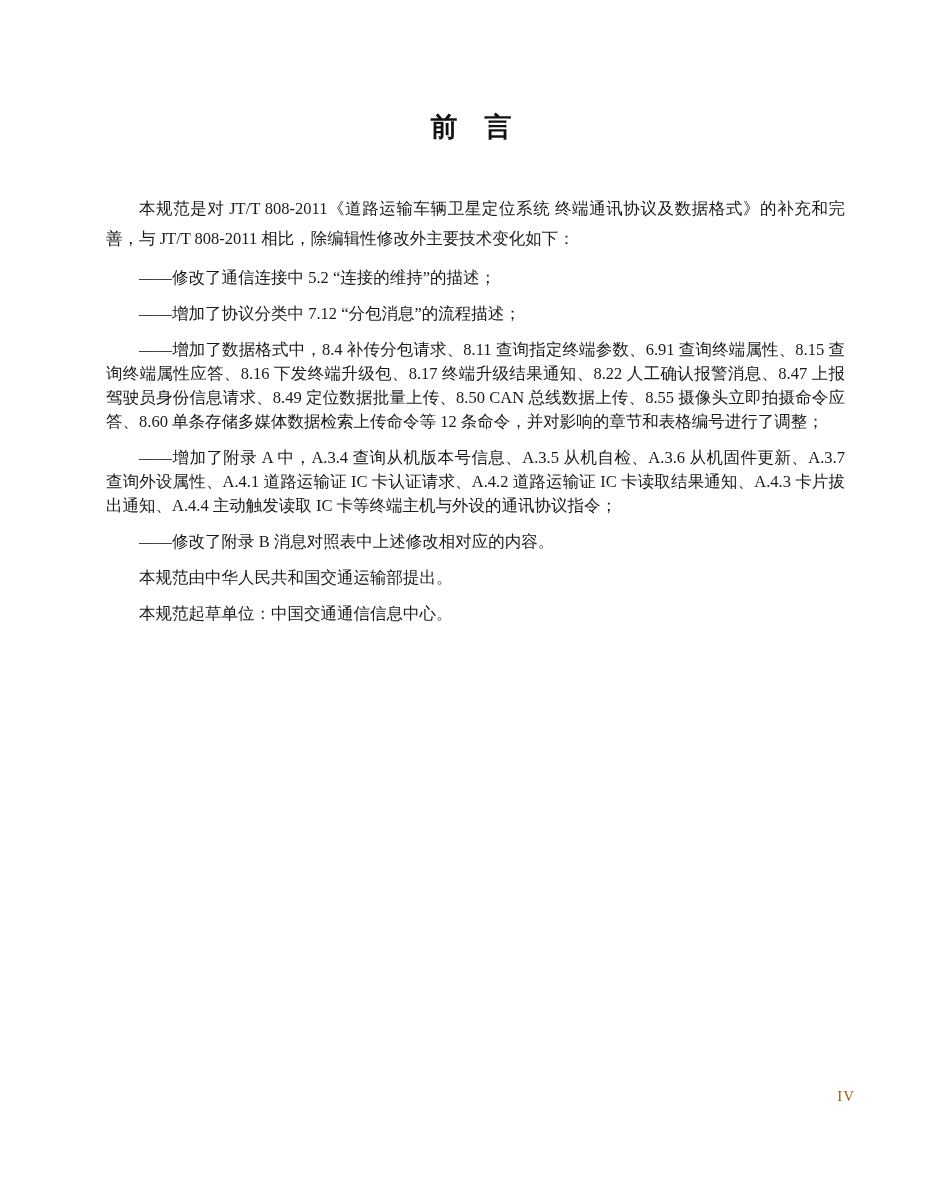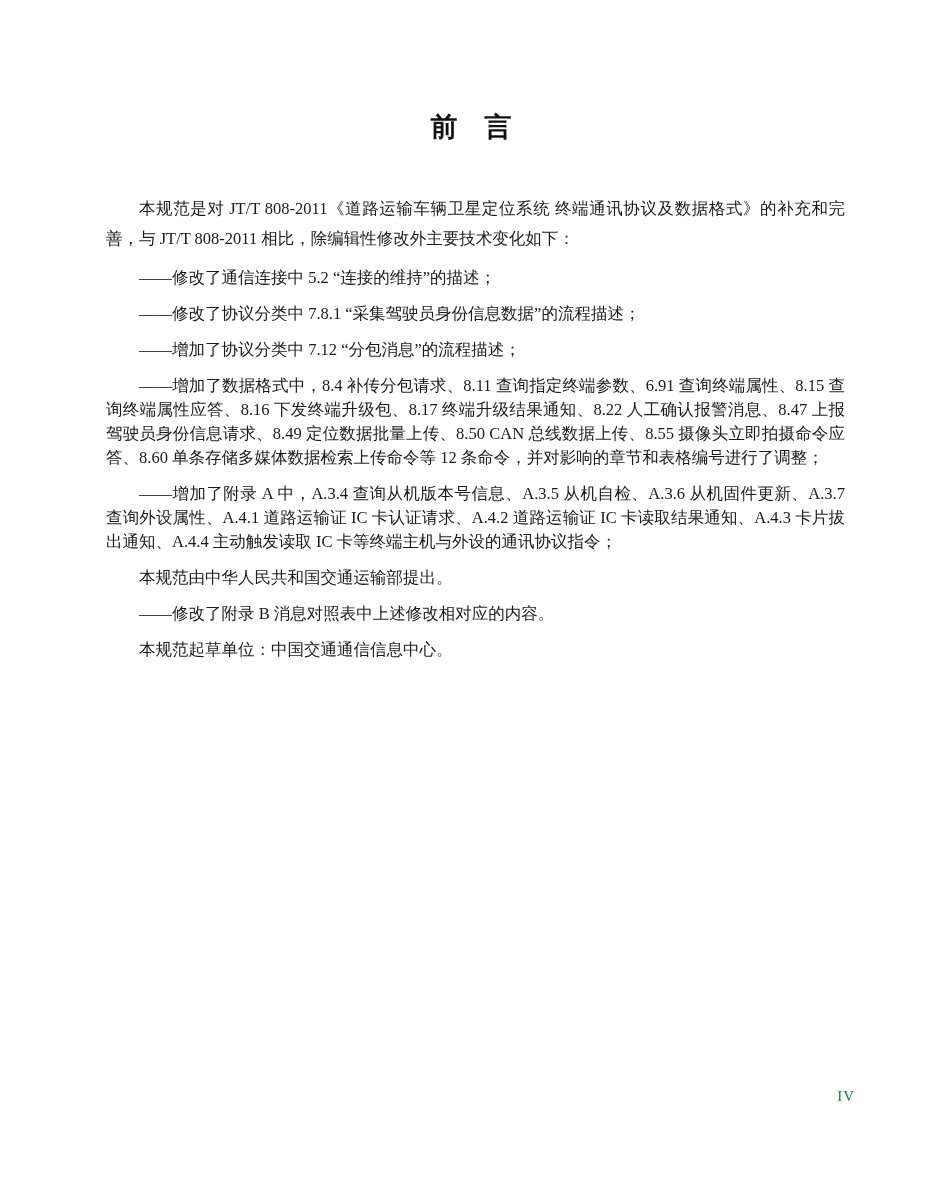--- a/index.html
+++ b/index.html
@@ -44,36 +44,35 @@
   }
   .para.plain {
     text-align: left;
   }
   .page-number {
     position: absolute;
     top: 1088px;
     right: 85px;
     font-size: 15px;
     letter-spacing: 1px;
-    color: #15803d;
+    color: #a16207;
     font-family: "Liberation Serif", "DejaVu Serif", serif;
   }
 </style>
 </head>
 <body>
 
 <div class="page">
   <div class="content">
     <h1 class="title">前　言</h1>
     <div class="body-paragraphs">
         <p class="para intro">本规范是对 JT/T 808-2011《道路运输车辆卫星定位系统 终端通讯协议及数据格式》的补充和完善，与 JT/T 808-2011 相比，除编辑性修改外主要技术变化如下：</p>
         <p class="para bullet">——修改了通信连接中 5.2 “连接的维持”的描述；</p>
-        <p class="para bullet">——修改了协议分类中 7.8.1 “采集驾驶员身份信息数据”的流程描述；</p>
         <p class="para bullet">——增加了协议分类中 7.12 “分包消息”的流程描述；</p>
         <p class="para bullet">——增加了数据格式中，8.4 补传分包请求、8.11 查询指定终端参数、6.91 查询终端属性、8.15 查询终端属性应答、8.16 下发终端升级包、8.17 终端升级结果通知、8.22 人工确认报警消息、8.47 上报驾驶员身份信息请求、8.49 定位数据批量上传、8.50 CAN 总线数据上传、8.55 摄像头立即拍摄命令应答、8.60 单条存储多媒体数据检索上传命令等 12 条命令，并对影响的章节和表格编号进行了调整；</p>
         <p class="para bullet">——增加了附录 A 中，A.3.4 查询从机版本号信息、A.3.5 从机自检、A.3.6 从机固件更新、A.3.7 查询外设属性、A.4.1 道路运输证 IC 卡认证请求、A.4.2 道路运输证 IC 卡读取结果通知、A.4.3 卡片拔出通知、A.4.4 主动触发读取 IC 卡等终端主机与外设的通讯协议指令；</p>
+        <p class="para bullet">——修改了附录 B 消息对照表中上述修改相对应的内容。</p>
         <p class="para plain">本规范由中华人民共和国交通运输部提出。</p>
-        <p class="para bullet">——修改了附录 B 消息对照表中上述修改相对应的内容。</p>
         <p class="para plain">本规范起草单位：中国交通通信信息中心。</p>
       </div>
   </div>
   <div class="page-number">IV</div>
 </div>
 
 </body></html>

